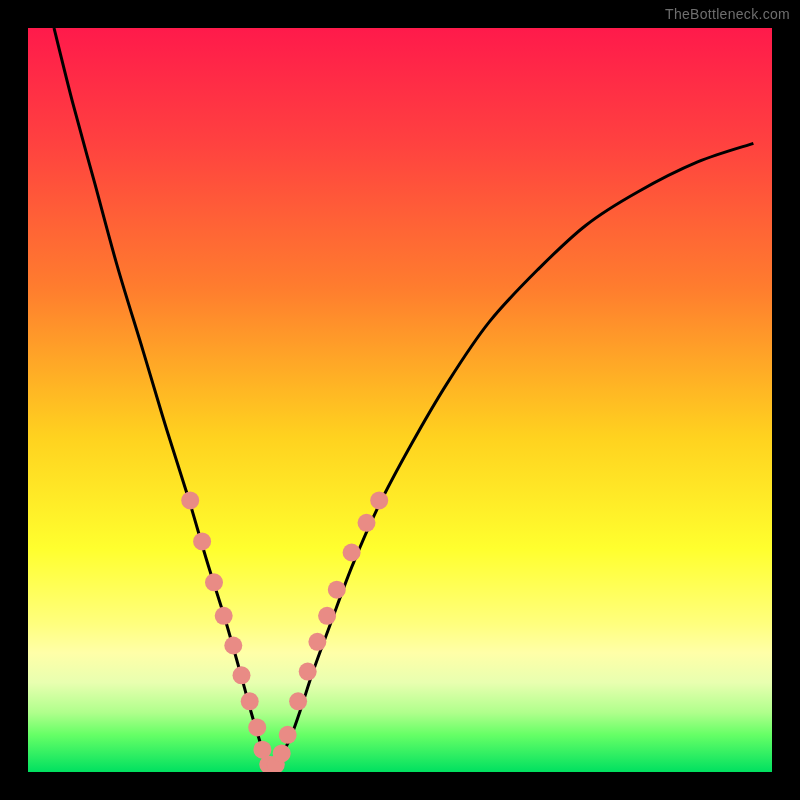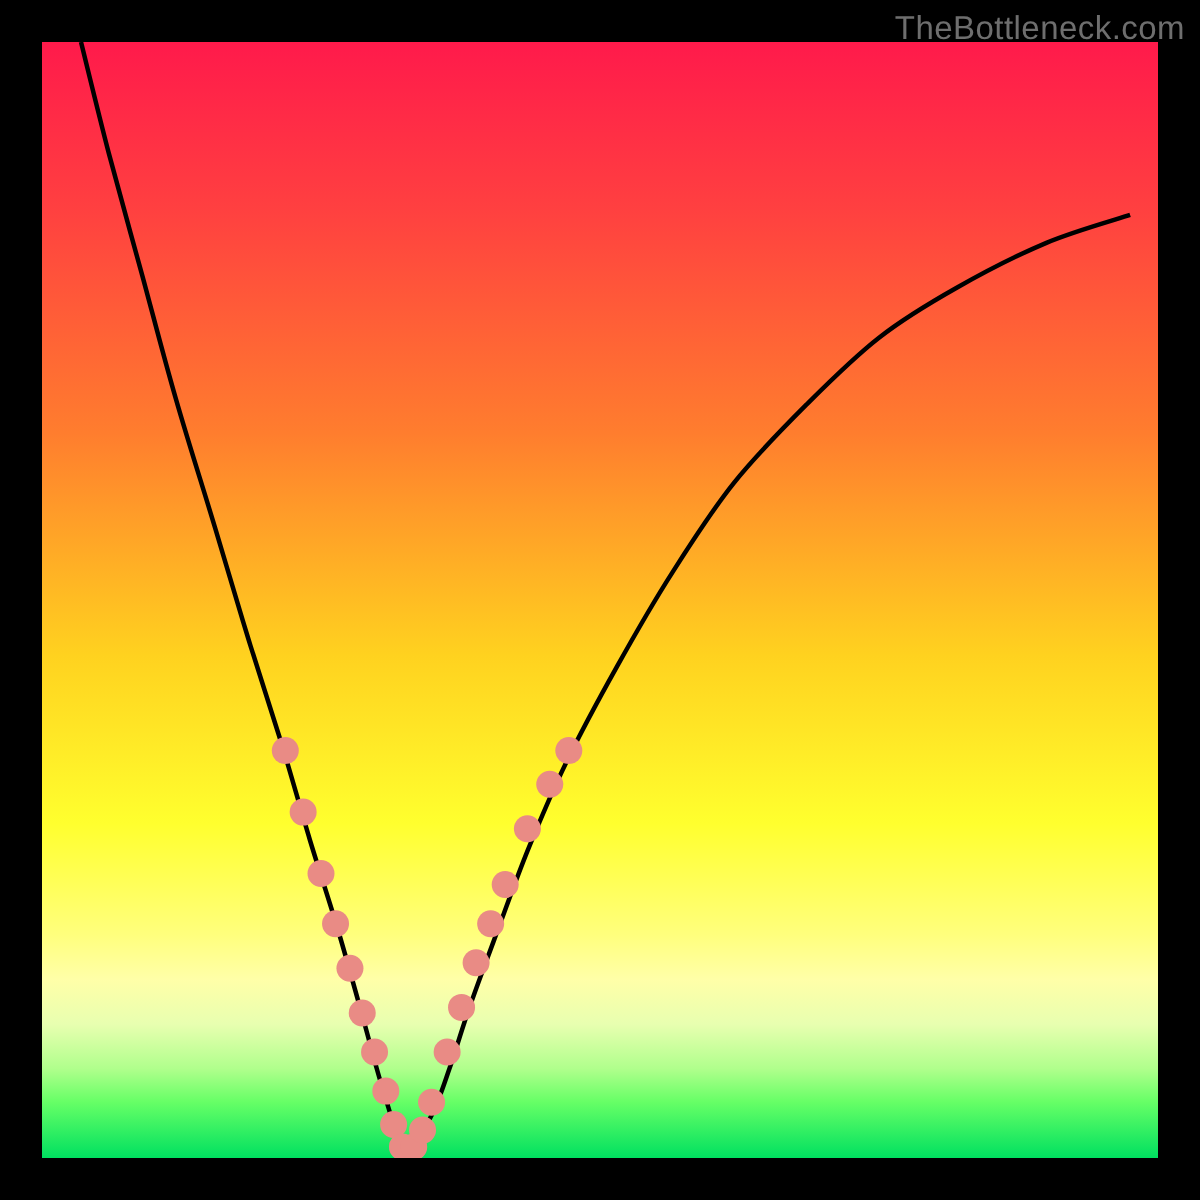--- a/index.html
+++ b/index.html
@@ -38,21 +38,21 @@
       #b0ff8c 92%,
       #66ff66 95%,
       #00e060 100%
     );
   }
   .watermark {
     position: absolute;
     top: 6px;
     right: 10px;
     color: #6e6e6e;
-    font-size: 22px;
+    font-size: 14px;
     letter-spacing: 0.3px;
     user-select: none;
   }
   svg.curve {
     position: absolute;
     top: 0;
     left: 0;
     width: 744px;
     height: 744px;
   }

